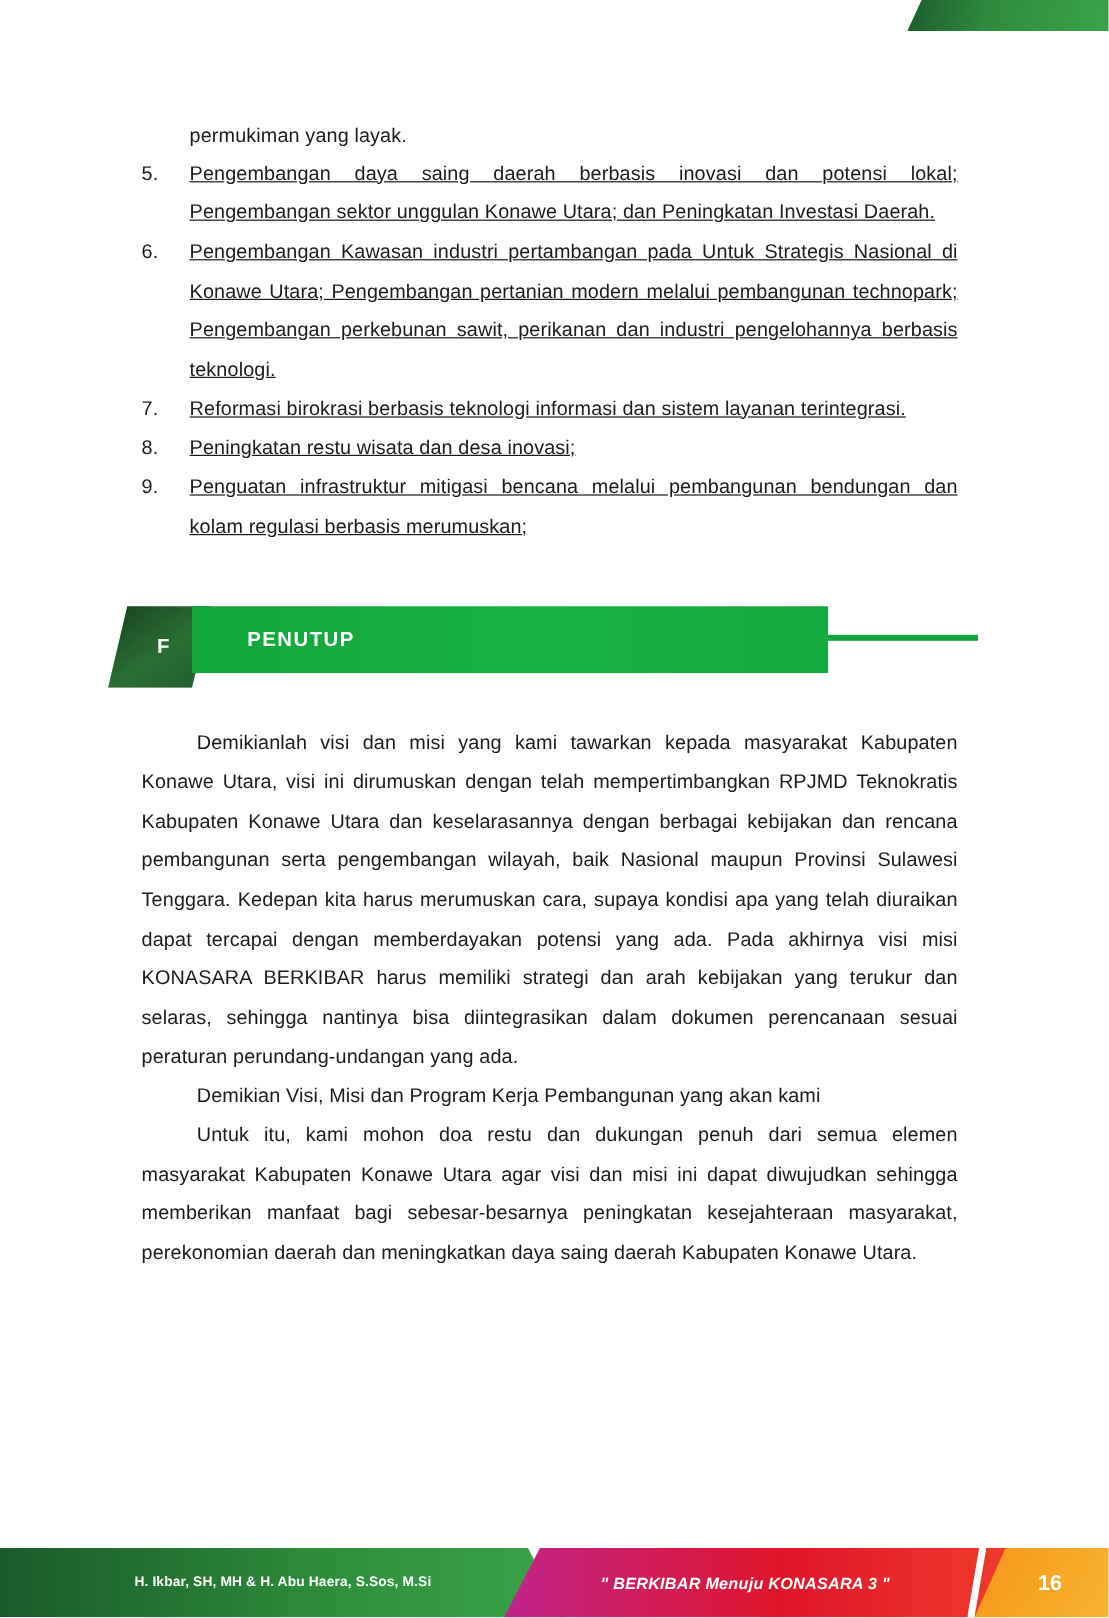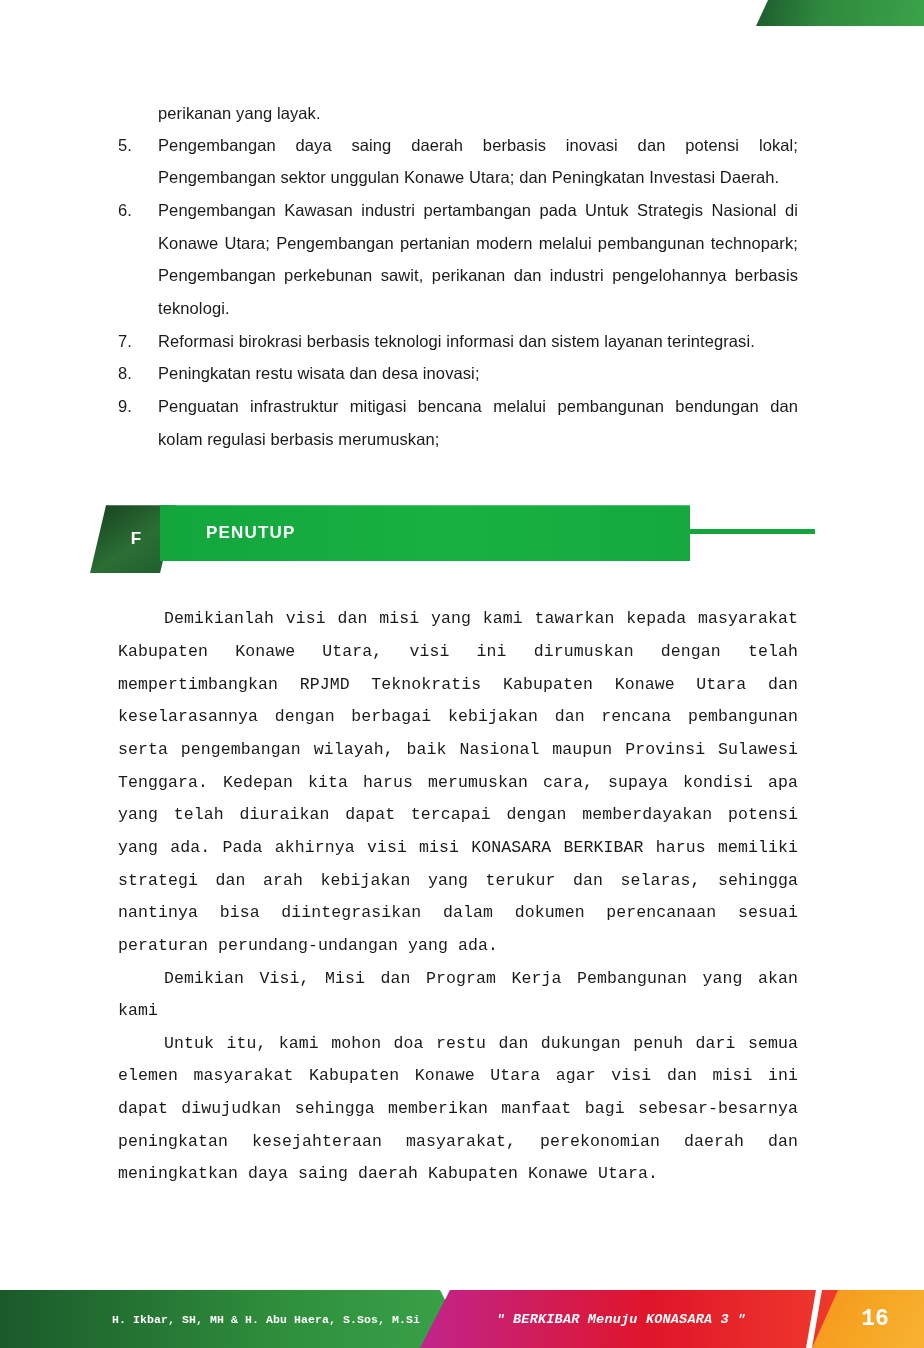--- a/index.html
+++ b/index.html
@@ -68,21 +68,21 @@
     margin-bottom: 0;
   }
   ol.numlist > li .num {
     position: absolute;
     left: 0;
     top: 0;
     width: 34px;
     text-align: left;
     font-size: 16.5px;
   }
-  ol.numlist > li .txt { display: block; }
+  ol.numlist > li .txt { display: block; text-decoration: underline; }
 
   
   .banner-wrap {
     position: relative;
     margin-top: 46px;
     height: 72px;
   }
   .banner-letter {
     position: absolute;
     left: -28px;
@@ -130,27 +130,27 @@
   
   .para {
     font-size: 16.5px;
     line-height: 1.98;
     text-align: justify;
     text-justify: inter-word;
     letter-spacing: .1px;
     margin: 0;
     text-indent: 46px;
   }
-  .body-block { margin-top: 30px; font-family: Liberation Mono, monospace; }
+  .body-block { margin-top: 30px; }
 
   
   .footer {
     position: absolute;
     left: 0; bottom: 0;
-    width: 768px; height: 58px; font-family: Liberation Mono, monospace;
+    width: 768px; height: 58px;
   }
   .footer .f-left {
     position: absolute;
     left: 0; top: 0;
     width: 470px; height: 58px;
     background: linear-gradient(90deg, #1a5a2a 0%, #2f8f3c 60%, #3aa349 100%);
     clip-path: polygon(0 0, 440px 0, 470px 58px, 0 58px);
     display: flex;
     align-items: center;
   }
@@ -184,21 +184,21 @@
     left: 812px; top: 0;
     width: 112px; height: 58px;
     background: linear-gradient(120deg, #f7941e 0%, #f6a623 50%, #f9b233 100%);
     clip-path: polygon(26px 0, 112px 0, 112px 58px, 0 58px);
     display: flex;
     align-items: center;
     justify-content: center;
   }
   .footer .f-right span {
     color: #ffffff;
-    font-size: 23px;
+    font-size: 18px;
     font-weight: bold;
     padding-left: 14px;
   }
   .footer .f-white-slash {
     position: absolute;
     left: 806px; top: 0;
     width: 16px; height: 58px;
     background: #ffffff;
     clip-path: polygon(10px 0, 16px 0, 6px 58px, 0 58px);
   }
@@ -207,21 +207,21 @@
 <body>
 
 <div class="page">
 
   <div class="corner-deco">
     <div class="band"></div>
   </div>
 
   <div class="content">
 
-    <p class="lead-line">perikanan yang layak.</p>
+    <p class="lead-line">permukiman yang layak.</p>
 
     <ol class="numlist">
       <li>
         <span class="num">5.</span>
         <span class="txt">Pengembangan daya saing daerah berbasis inovasi dan potensi lokal; Pengembangan sektor unggulan Konawe Utara; dan Peningkatan Investasi Daerah.</span>
       </li>
       <li>
         <span class="num">6.</span>
         <span class="txt">Pengembangan Kawasan industri pertambangan pada Untuk Strategis Nasional di Konawe Utara; Pengembangan pertanian modern melalui pembangunan technopark; Pengembangan perkebunan sawit, perikanan dan industri pengelohannya berbasis teknologi.</span>
       </li>

